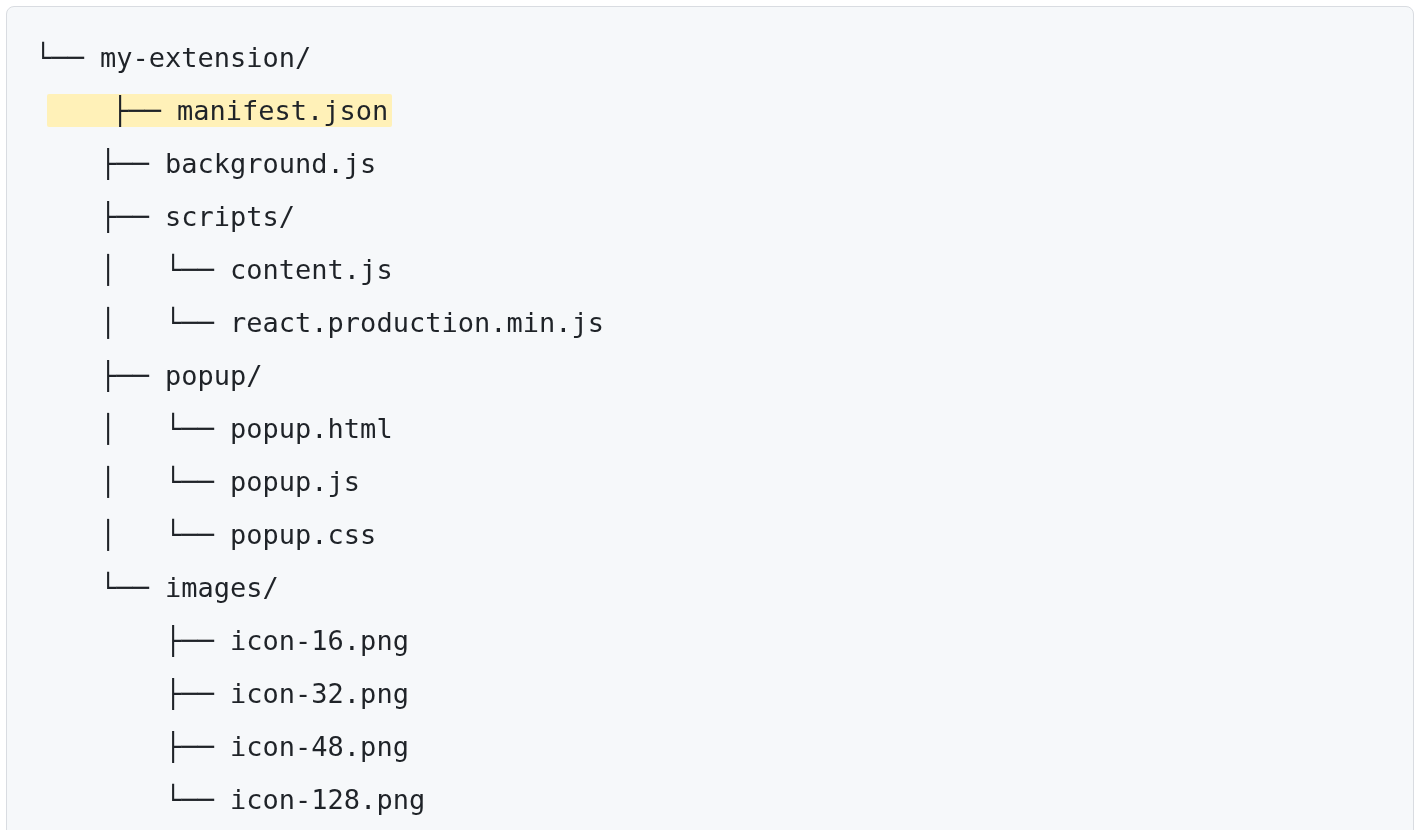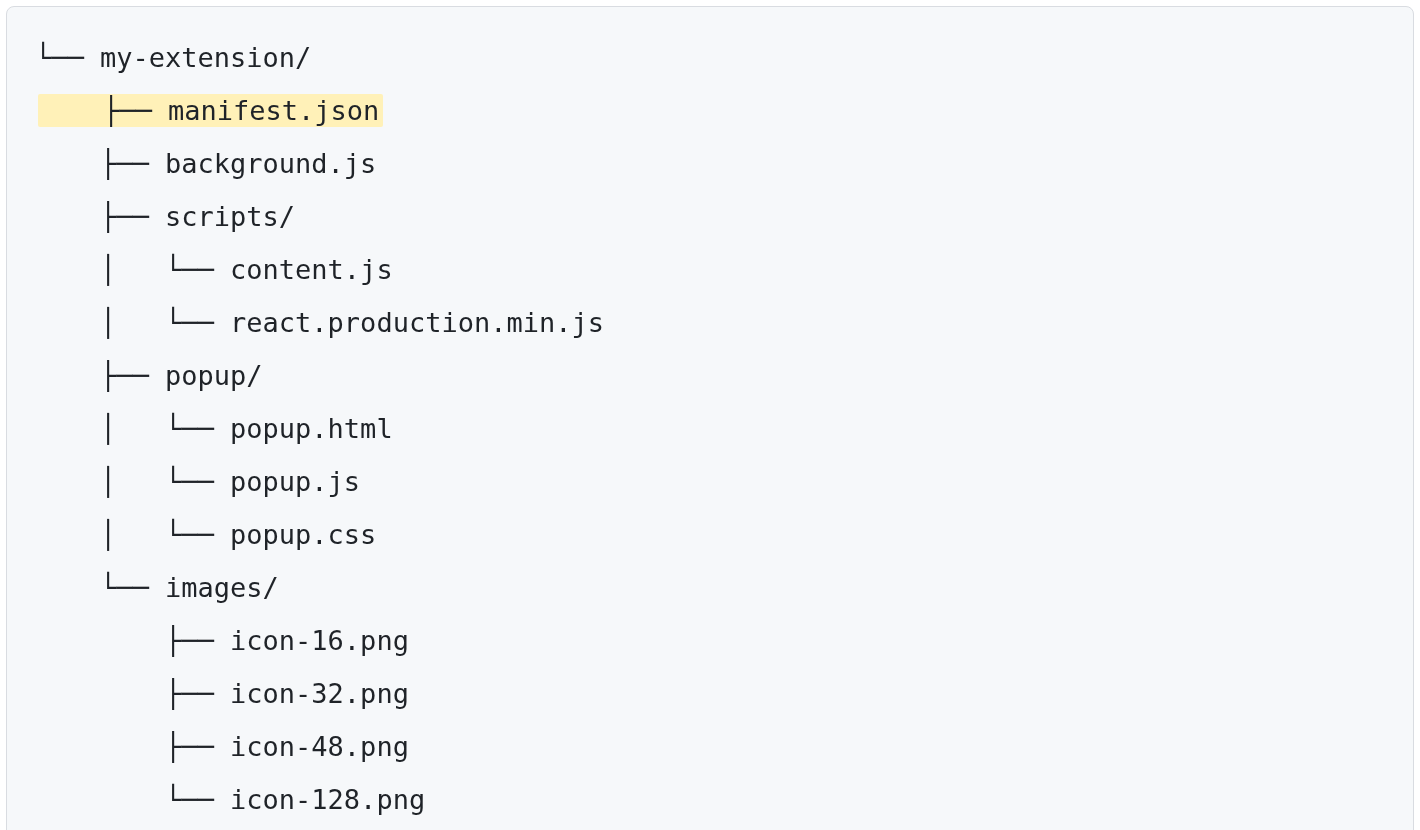--- a/index.html
+++ b/index.html
@@ -27,20 +27,20 @@
     padding: 0;
     margin: 0;
     height: 53px;
     display: flex;
     align-items: center;
   }
   .hl {
     background: #fff1b8;
     display: inline-block;
     padding: 3px 4px 3px 0;
-    margin: -3px -4px -3px 3px;
+    margin: -3px -4px -3px 12px;
     border-radius: 2px;
   }
 </style>
 </head>
 <body>
 
 <pre class="code-block" id="tree-container"><div class="line"><span>└── </span><span>my-extension/</span></div><div class="line"><span class="hl"><span>    ├── </span><span>manifest.json</span></span></div><div class="line"><span>    ├── </span><span>background.js</span></div><div class="line"><span>    ├── </span><span>scripts/</span></div><div class="line"><span>    │   └── </span><span>content.js</span></div><div class="line"><span>    │   └── </span><span>react.production.min.js</span></div><div class="line"><span>    ├── </span><span>popup/</span></div><div class="line"><span>    │   └── </span><span>popup.html</span></div><div class="line"><span>    │   └── </span><span>popup.js</span></div><div class="line"><span>    │   └── </span><span>popup.css</span></div><div class="line"><span>    └── </span><span>images/</span></div><div class="line"><span>        ├── </span><span>icon-16.png</span></div><div class="line"><span>        ├── </span><span>icon-32.png</span></div><div class="line"><span>        ├── </span><span>icon-48.png</span></div><div class="line"><span>        └── </span><span>icon-128.png</span></div></pre>
 
 </body></html>

